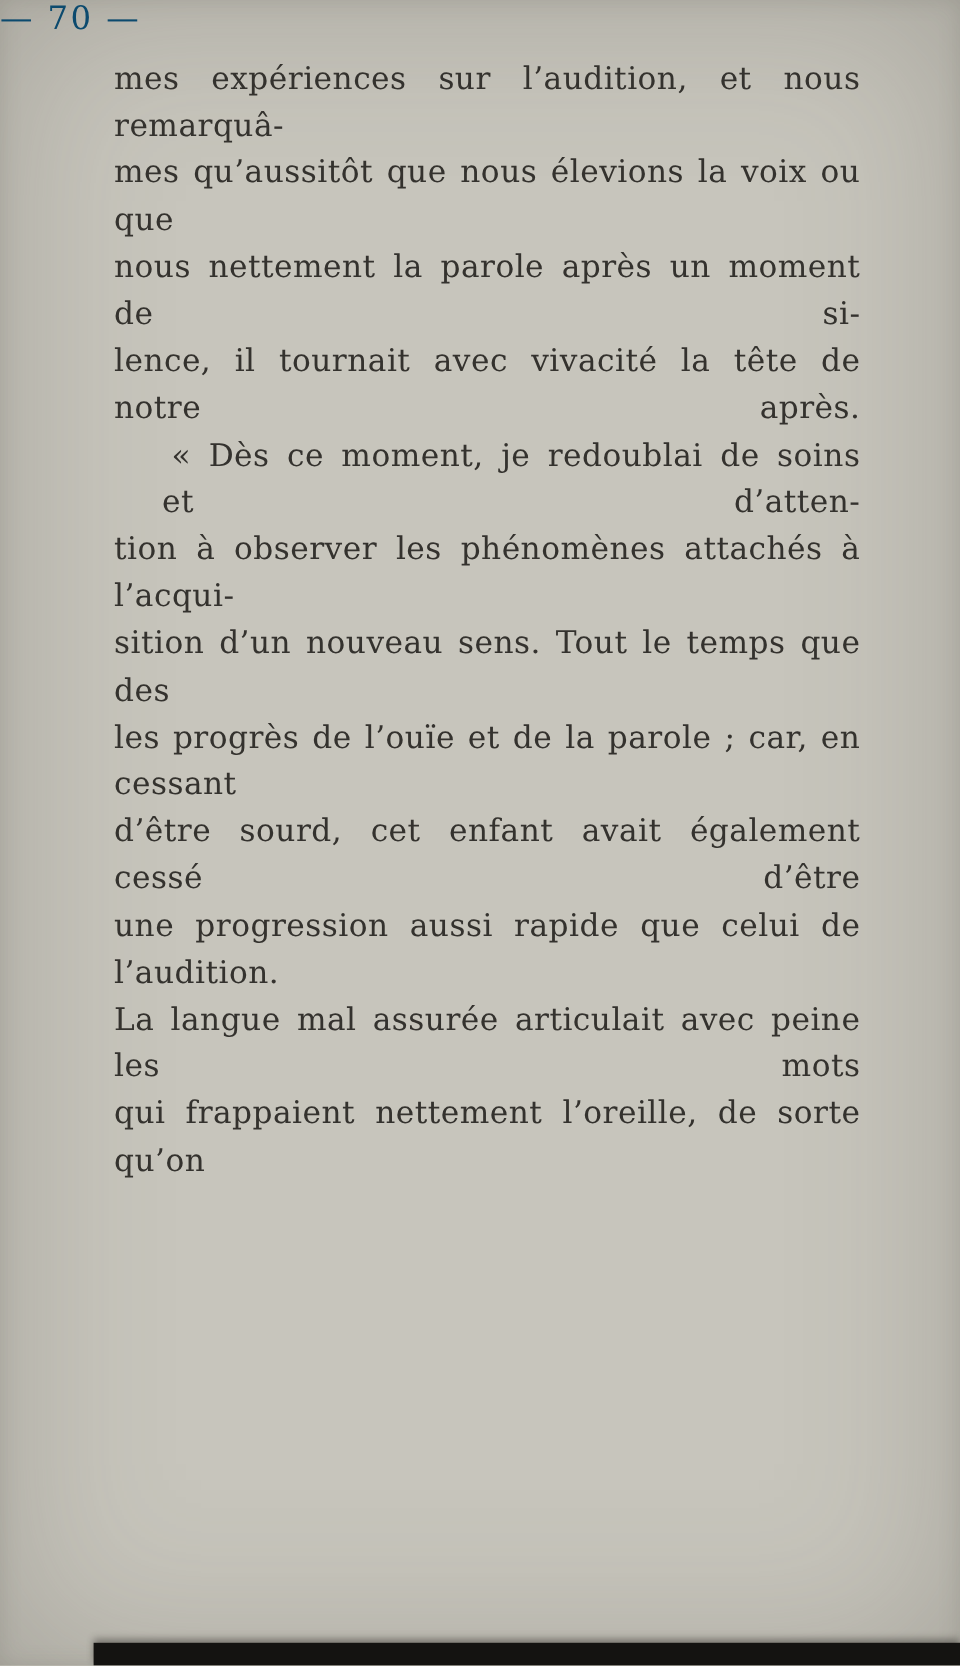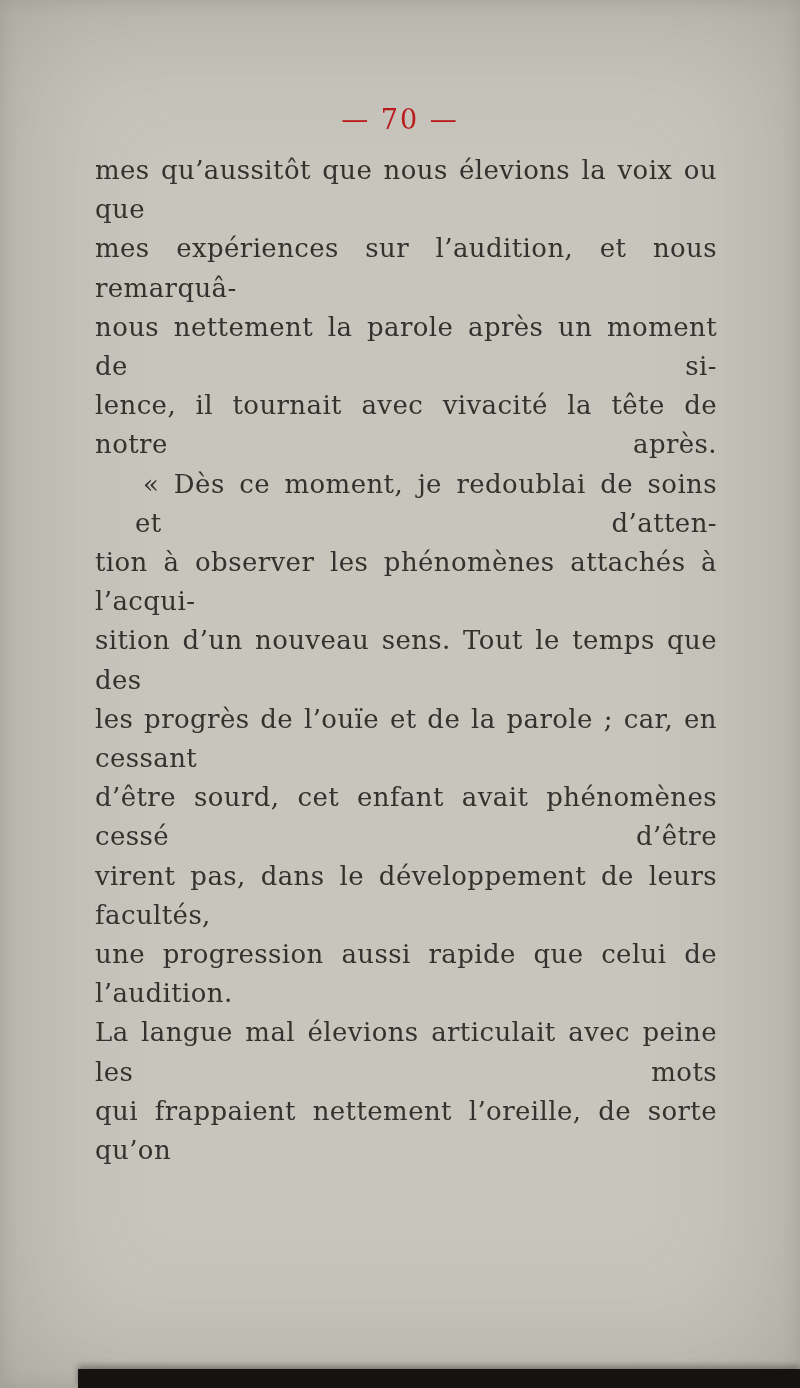--- a/index.html
+++ b/index.html
@@ -14,25 +14,24 @@
     font-family:"DejaVu Serif","Liberation Serif",serif;
     color:var(--ink);
     overflow:hidden;
     position:relative;
   }
   .page{
     position:absolute;inset:0;
     box-shadow:inset 0 0 140px rgba(88,86,78,.30), inset 0 0 18px rgba(88,86,78,.18);
   }
   .page-number{
-    margin-top:104px;
-    text-align:center;
+    text-align:left;
     font-size:27px;
     letter-spacing:2px;
-    color:#b91c1c;
+    color:#0c4a6e;
   }
   .text-block{
     margin:16px 83px 0 95px; 
     font-size:26px;
     line-height:39.2px;
     letter-spacing:.4px;
     word-spacing:1.5px;
   }
   .line{
     text-align:justify;
@@ -48,29 +47,28 @@
     box-shadow:0 -3px 6px rgba(40,38,34,.45);
   }
 </style>
 </head>
 <body>
 
 <div class="page">
   <div class="page-number">— 70 —</div>
 
   <div class="text-block">
+      <div class="line"><span>mes expériences sur l’audition, et nous remarquâ-</span></div>
       <div class="line"><span>mes qu’aussitôt que nous élevions la voix ou que</span></div>
-      <div class="line"><span>mes expériences sur l’audition, et nous remarquâ-</span></div>
       <div class="line"><span>nous nettement la parole après un moment de si-</span></div>
       <div class="line"><span>lence, il tournait avec vivacité la tête de notre après.</span></div>
       <div class="line indent"><span>« Dès ce moment, je redoublai de soins et d’atten-</span></div>
       <div class="line"><span>tion à observer les phénomènes attachés à l’acqui-</span></div>
       <div class="line"><span>sition d’un nouveau sens. Tout le temps que des</span></div>
       <div class="line"><span>les progrès de l’ouïe et de la parole ; car, en cessant</span></div>
-      <div class="line"><span>d’être sourd, cet enfant avait phénomènes cessé d’être</span></div>
-      <div class="line"><span>virent pas, dans le développement de leurs facultés,</span></div>
+      <div class="line"><span>d’être sourd, cet enfant avait également cessé d’être</span></div>
       <div class="line"><span>une progression aussi rapide que celui de l’audition.</span></div>
-      <div class="line"><span>La langue mal élevions articulait avec peine les mots</span></div>
+      <div class="line"><span>La langue mal assurée articulait avec peine les mots</span></div>
       <div class="line"><span>qui frappaient nettement l’oreille, de sorte qu’on</span></div>
     </div>
 
   <div class="bottom-bar"></div>
 </div>
 
 </body></html>

